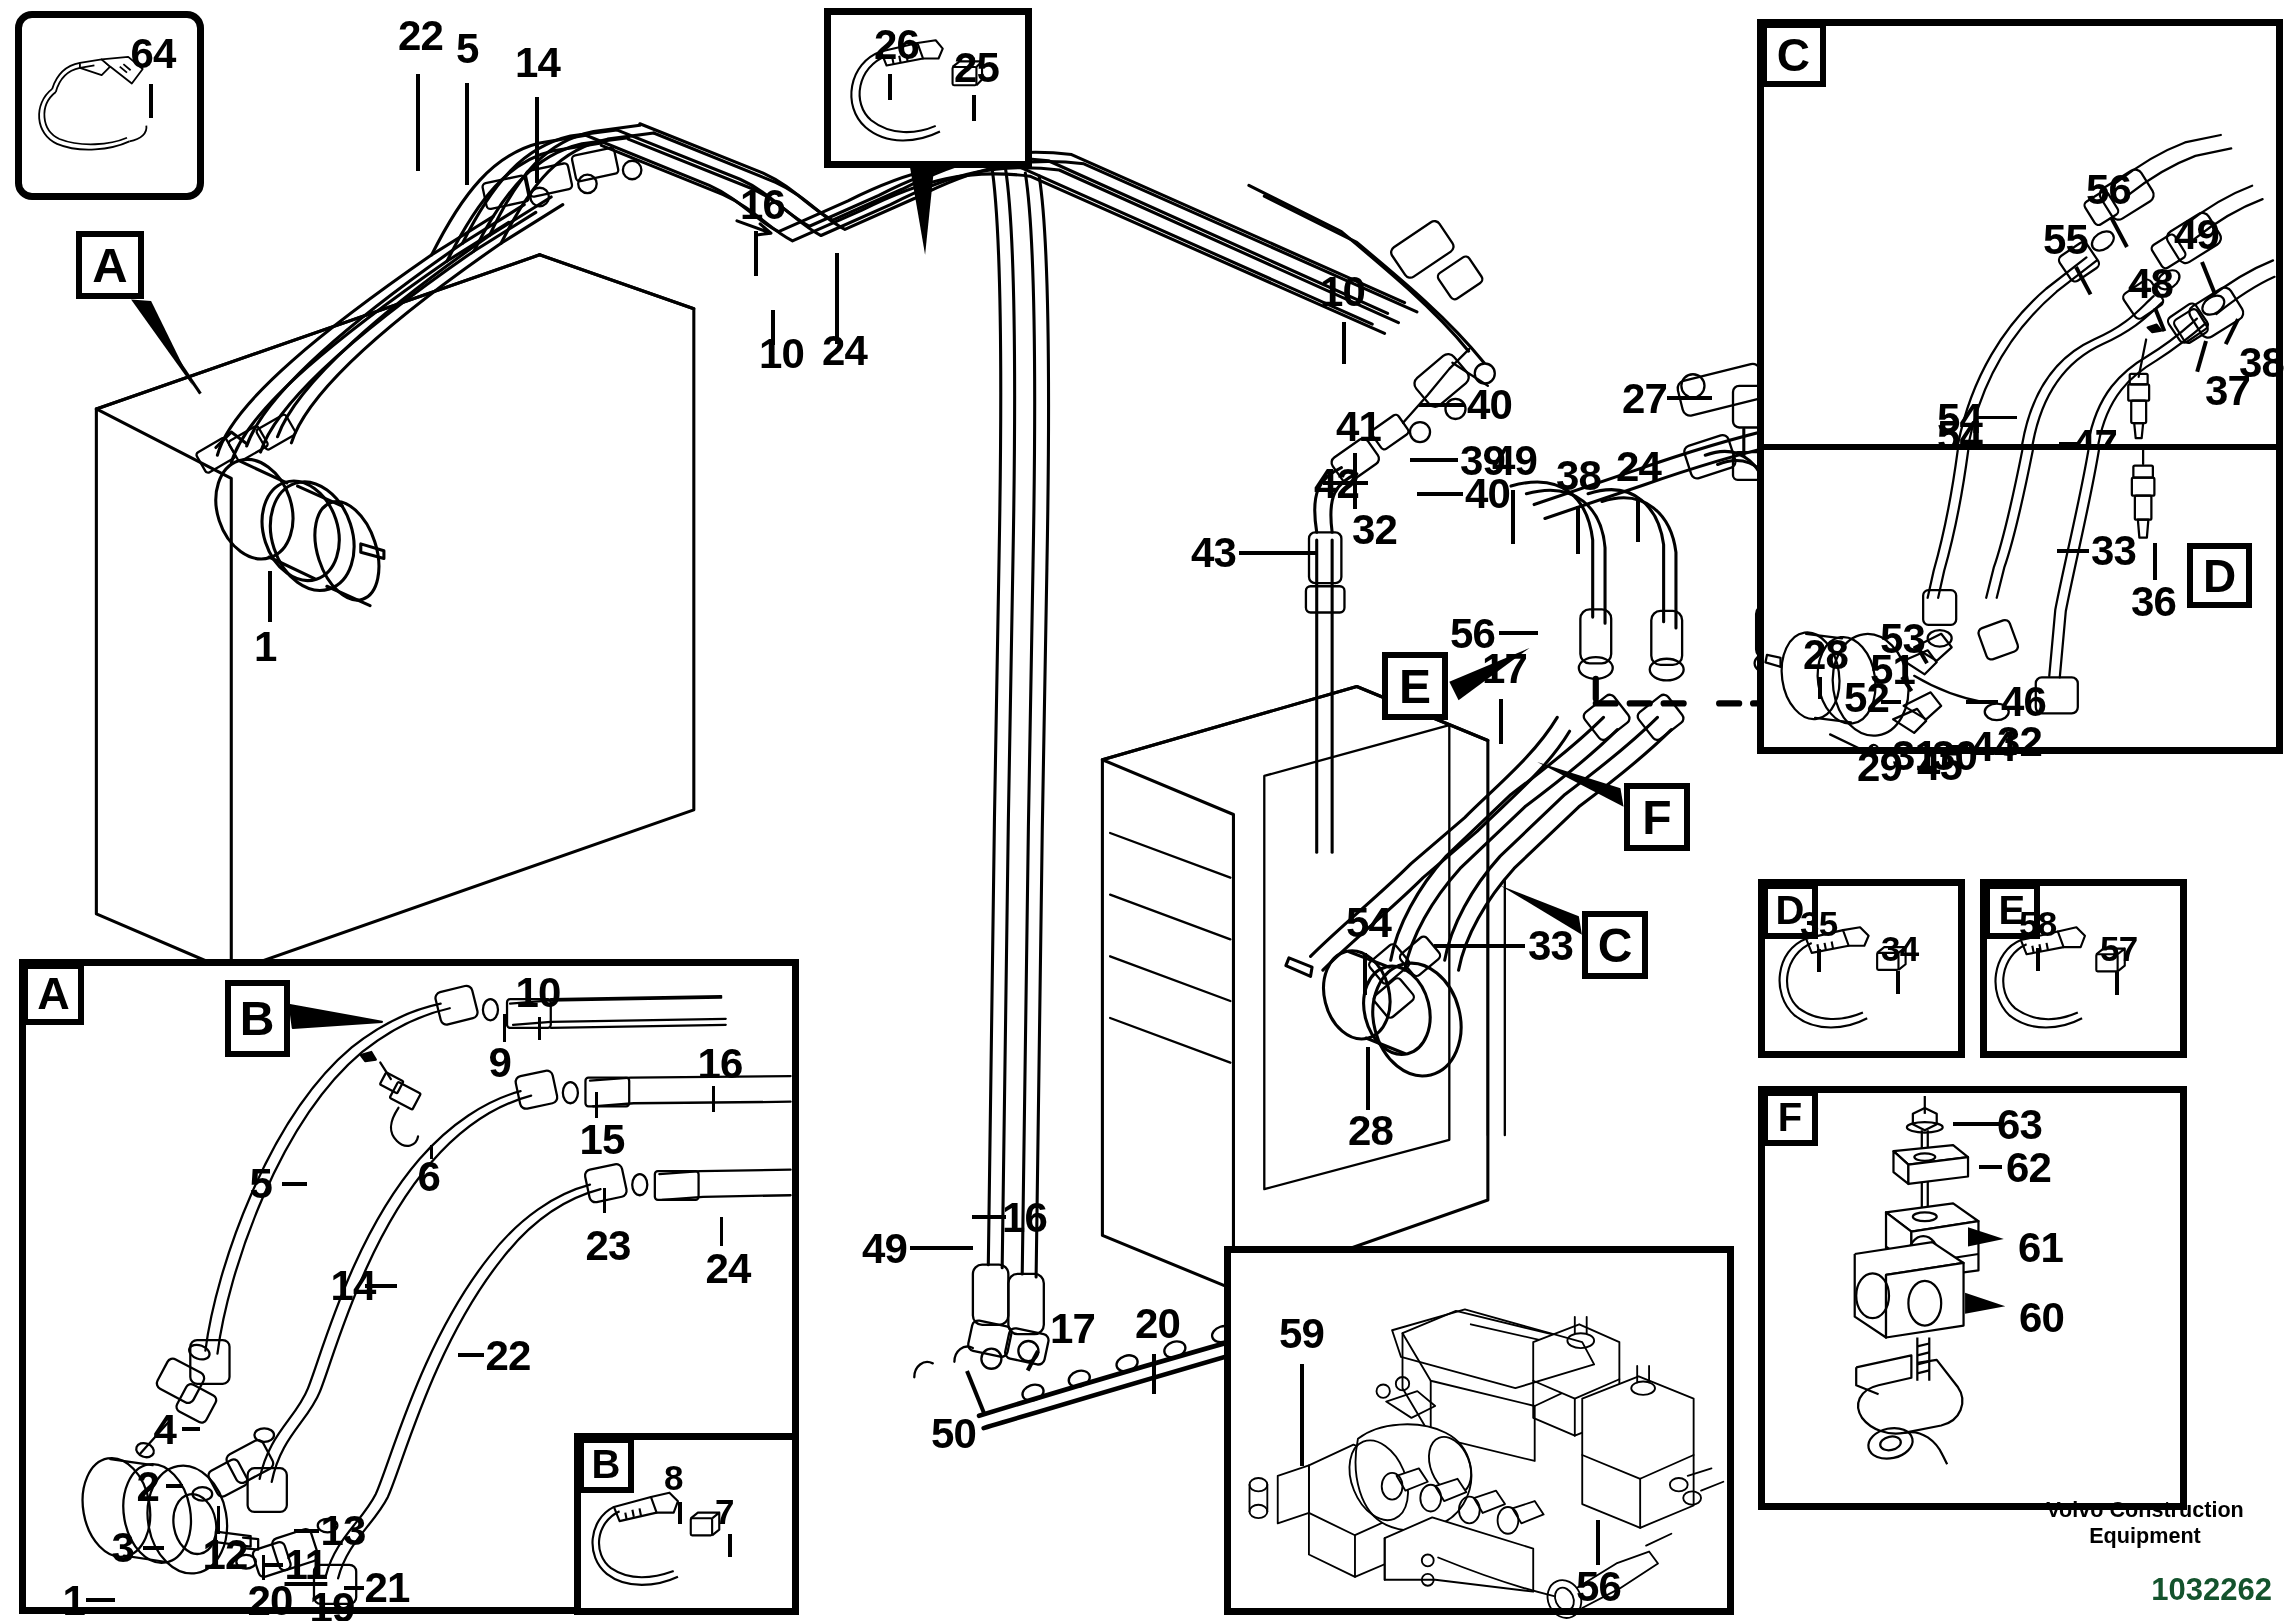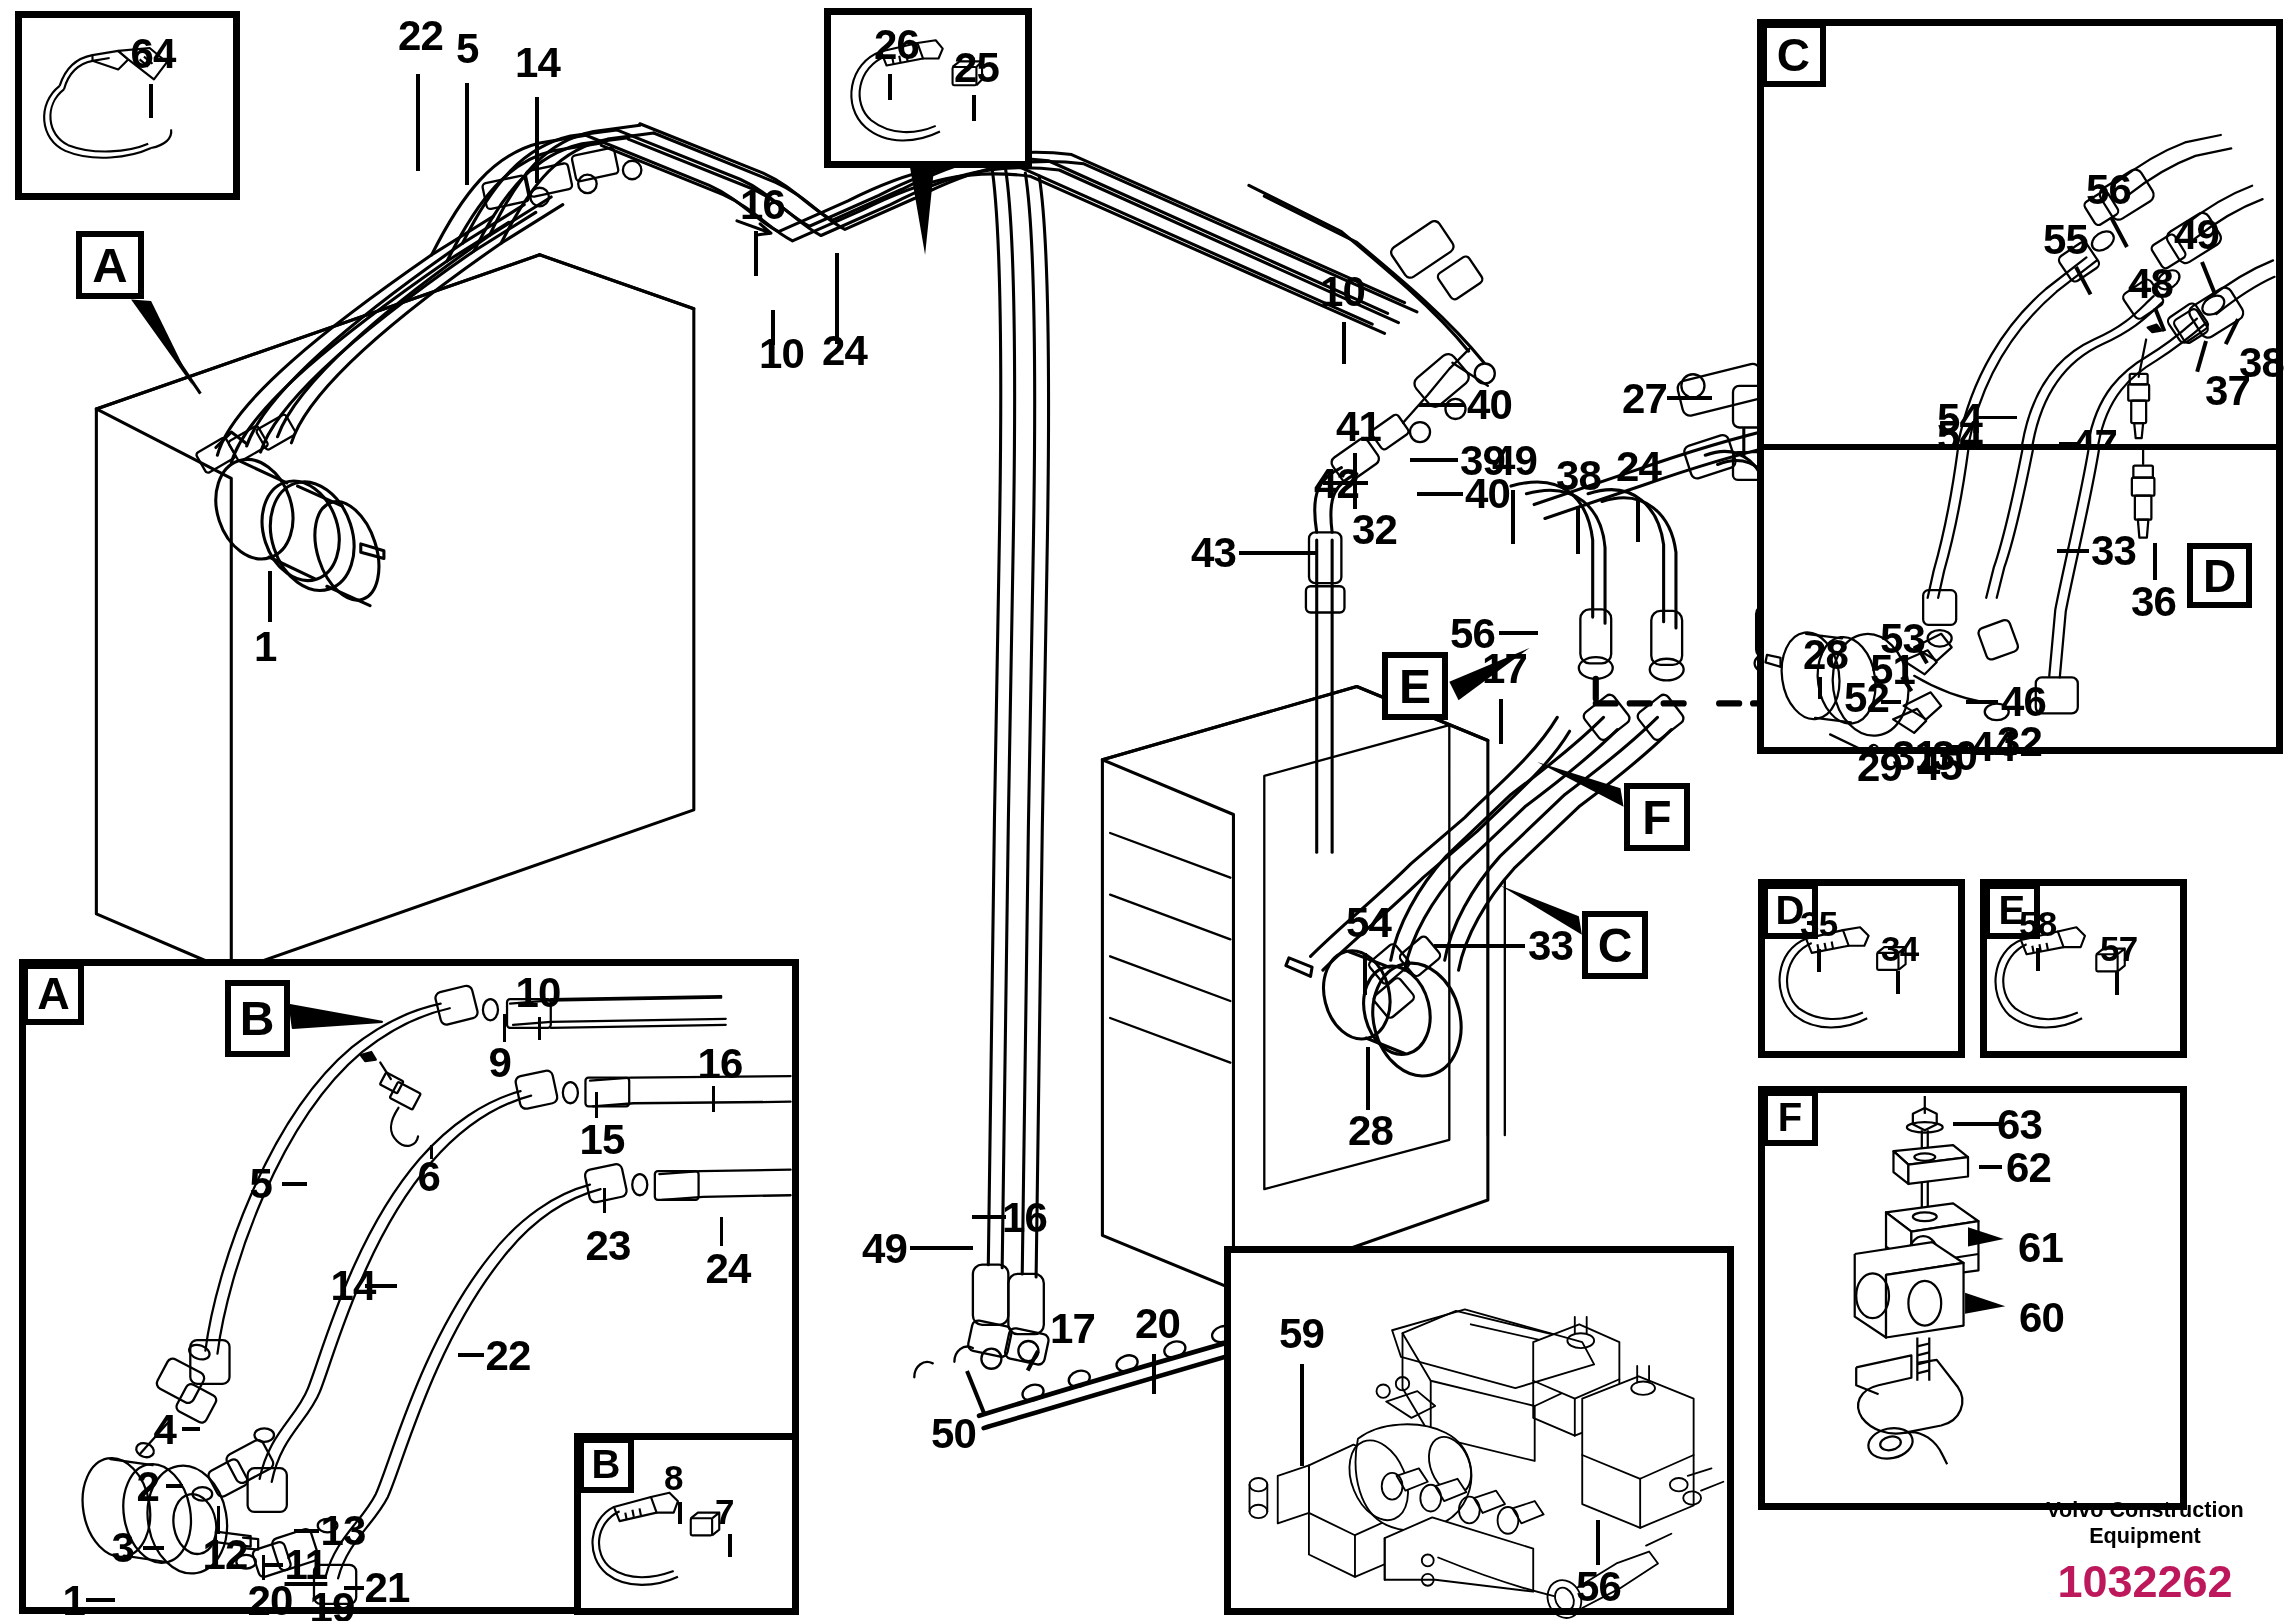--- a/index.html
+++ b/index.html
@@ -48,21 +48,21 @@
   
   .art{position:absolute;left:0;top:0;width:100%;height:100%;overflow:visible;pointer-events:none;}
 
   
   #brand{
     position:absolute;right:23px;bottom:74px;width:254px;
     text-align:center;font-weight:bold;font-size:21.6px;line-height:1.18;color:#000;
   }
   #partno{
     position:absolute;right:23px;bottom:14px;width:254px;
-    text-align:center;font-weight:bold;font-size:45px;color:#be185d;letter-spacing:0px;
+    text-align:right;font-weight:bold;font-size:31px;color:#14532d;letter-spacing:0px;
   }
 </style>
 </head>
 <body>
 
 <div id="sheet">
 
   <svg class="art" viewBox="0 0 2977 2103">
     <g fill="none" stroke="#000" stroke-width="4" stroke-linejoin="round" stroke-linecap="round">
 
@@ -322,21 +322,21 @@
 
   <div class="num" style="left:1135px;top:1303px;">20</div>
   <div class="lead v" style="left:1152px;top:1354px;height:40px;"></div>
 
   <div class="num" style="left:931px;top:1413px;">50</div>
   <div class="lead v" style="left:965px;top:1371px;height:45px;transform:rotate(-22deg);transform-origin:top center;"></div>
 
   <div class="num" style="left:254px;top:626px;">1</div>
   <div class="lead v" style="left:268px;top:571px;height:51px;"></div>
 
-  <div class="frame" style="left:15.4px;top:10.8px;width:225px;height:189px;">
+  <div class="frame" style="left:15.4px;top:10.8px;width:189px;height:189px;border-radius:17px;">
     <svg class="art" viewBox="0 0 290 245">
       <g fill="none" stroke="#000" stroke-width="3" stroke-linejoin="round">
         <path d="M50 95 C 18 120 22 170 58 186 C 96 202 148 196 178 182"></path>
         <path d="M56 100 C 28 122 32 164 62 178 C 98 192 146 188 174 176"></path>
         <path d="M56 100 C 62 78 76 64 96 60 L120 56"></path>
         <path d="M50 95 C 58 70 74 56 96 52"></path>
         <path d="M96 52 L132 46 L146 58 L132 72 L96 60 Z"></path>
         <path d="M132 46 L176 42 L200 62 L182 86 L146 58 Z" fill="#fff"></path>
         <path d="M162 58 L174 68 M168 54 L180 64"></path>
         <path d="M178 182 C 198 178 208 168 206 156"></path>

